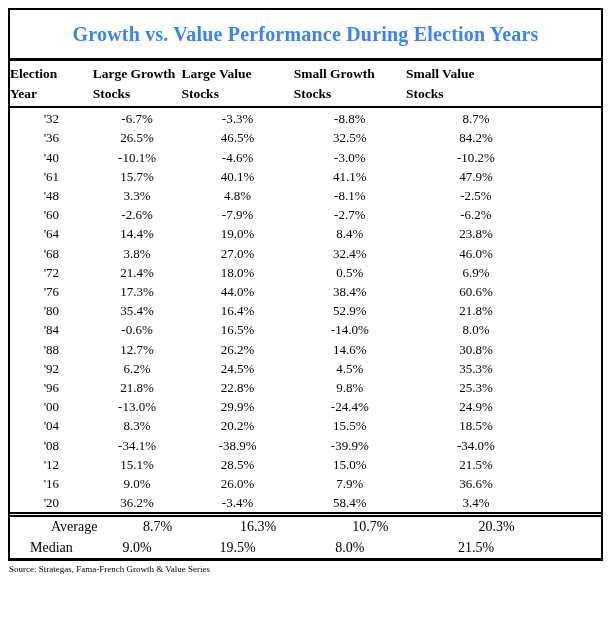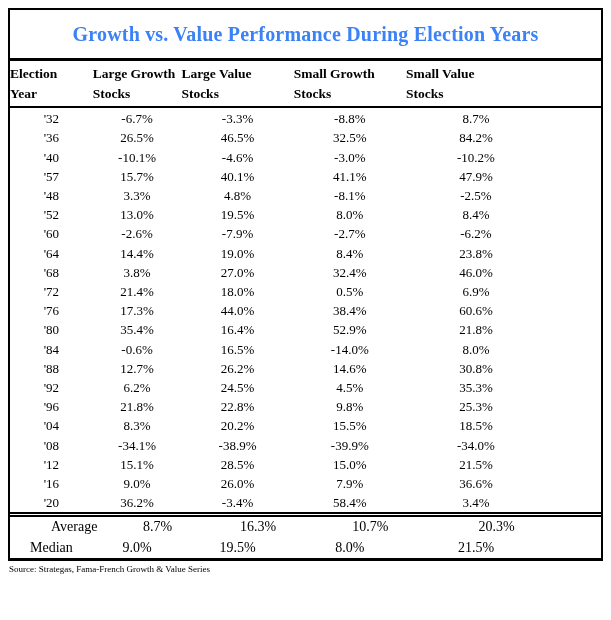--- a/index.html
+++ b/index.html
@@ -123,41 +123,34 @@
             <td>84.2%</td>
           </tr>
           <tr>
             <td>'40</td>
             <td>-10.1%</td>
             <td>-4.6%</td>
             <td>-3.0%</td>
             <td>-10.2%</td>
           </tr>
           <tr>
-            <td>'57</td>
+            <td>'61</td>
             <td>15.7%</td>
             <td>40.1%</td>
             <td>41.1%</td>
             <td>47.9%</td>
           </tr>
           <tr>
             <td>'48</td>
             <td>3.3%</td>
             <td>4.8%</td>
             <td>-8.1%</td>
             <td>-2.5%</td>
           </tr>
           <tr>
-            <td>'52</td>
-            <td>13.0%</td>
-            <td>19.5%</td>
-            <td>8.0%</td>
-            <td>8.4%</td>
-          </tr>
-          <tr>
             <td>'60</td>
             <td>-2.6%</td>
             <td>-7.9%</td>
             <td>-2.7%</td>
             <td>-6.2%</td>
           </tr>
           <tr>
             <td>'64</td>
             <td>14.4%</td>
             <td>19.0%</td>
@@ -212,20 +205,27 @@
             <td>24.5%</td>
             <td>4.5%</td>
             <td>35.3%</td>
           </tr>
           <tr>
             <td>'96</td>
             <td>21.8%</td>
             <td>22.8%</td>
             <td>9.8%</td>
             <td>25.3%</td>
+          </tr>
+          <tr>
+            <td>'00</td>
+            <td>-13.0%</td>
+            <td>29.9%</td>
+            <td>-24.4%</td>
+            <td>24.9%</td>
           </tr>
           <tr>
             <td>'04</td>
             <td>8.3%</td>
             <td>20.2%</td>
             <td>15.5%</td>
             <td>18.5%</td>
           </tr>
           <tr>
             <td>'08</td>

